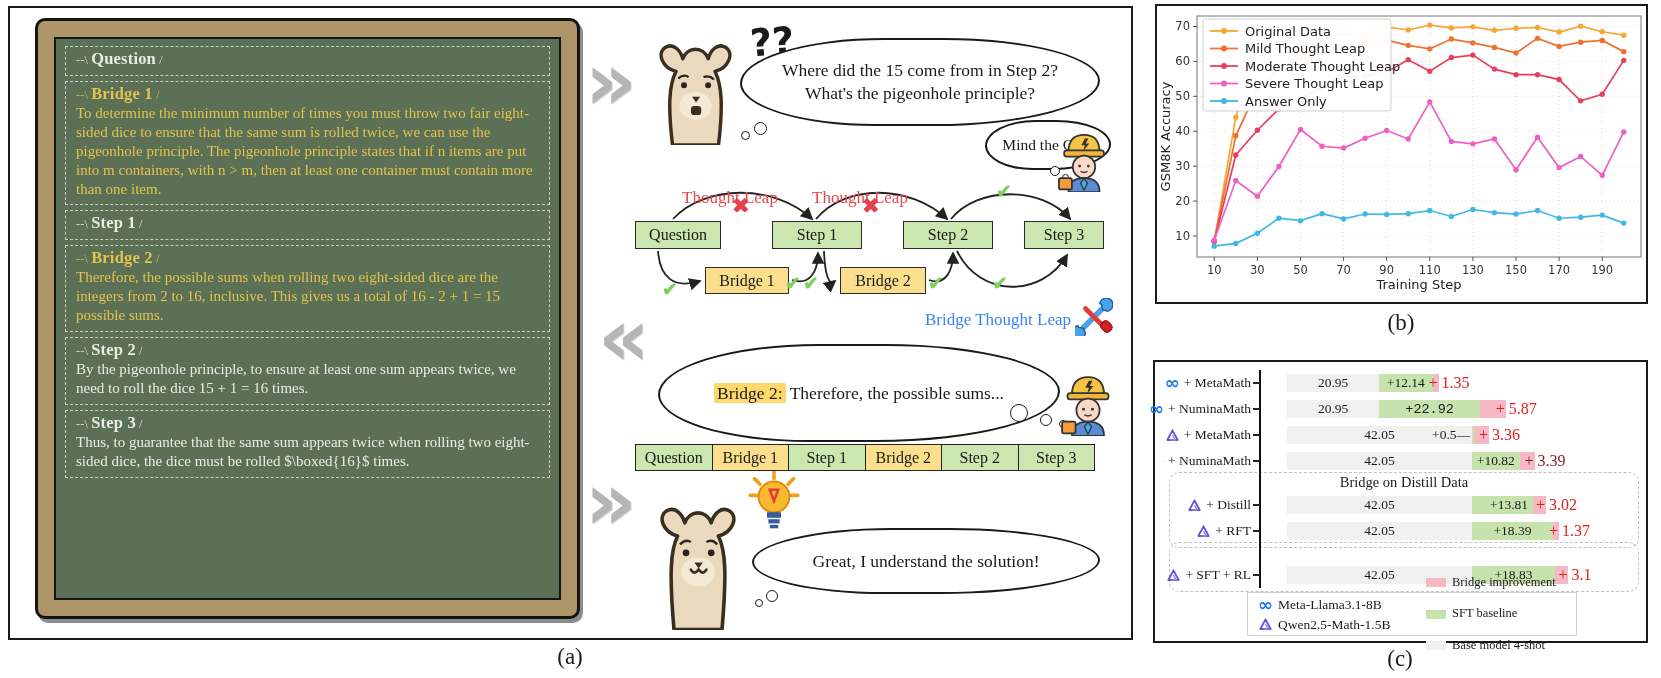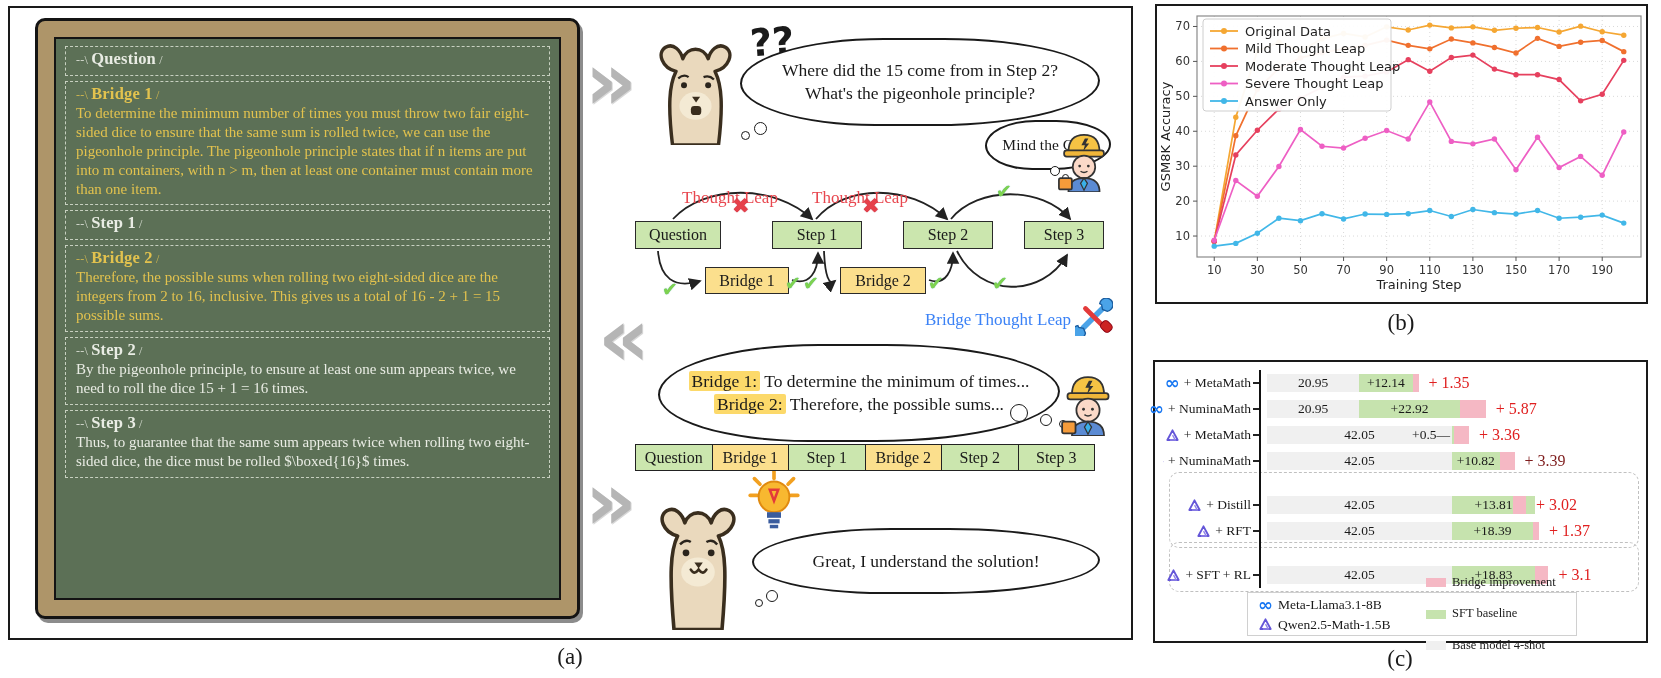--- a/index.html
+++ b/index.html
@@ -50,21 +50,21 @@
   .seqcell:first-child{border-left:none;}
   .sprite{position:absolute;z-index:1;}
 
   
   .pc-wrap{position:absolute;inset:0;}
   .pc-row{position:absolute;left:8px;right:6px;height:26px;}
   .pc-label{position:absolute;left:0;top:0;width:88px;height:26px;display:flex;align-items:center;
             justify-content:flex-end;gap:4px;font-size:13.5px;white-space:nowrap;}
   .pc-tick{position:absolute;left:90px;top:12px;width:8px;height:1.6px;background:#222;}
   .pc-seg{position:absolute;top:4px;height:18px;display:flex;align-items:center;justify-content:center;
-          font-size:13.5px;box-sizing:border-box;}
+          font-size:13.5px;box-sizing:border-box;margin-left:20px;}
   .pc-red{position:absolute;top:3px;height:20px;display:flex;align-items:center;color:#e02020;font-size:16px;white-space:nowrap;}
   .pc-axis{position:absolute;left:104px;top:8px;width:2px;height:218px;background:#111;z-index:2;}
   .pc-ghead{position:absolute;left:14px;width:470px;height:18px;text-align:center;font-size:14.5px;z-index:2;}
   .pc-gbox{position:absolute;border:1.5px dashed #c0c0c0;border-radius:10px;z-index:0;}
   .pc-legend{position:absolute;left:92px;top:230px;width:330px;height:44px;border:1.2px solid #d0d0d0;
              background:#fff;display:flex;align-items:center;box-sizing:border-box;z-index:3;}
   .pc-leg-models{width:168px;padding-left:10px;display:flex;flex-direction:column;gap:3px;}
   .pc-leg-models .m{display:flex;align-items:center;gap:5px;font-size:13.5px;white-space:nowrap;}
   .pc-leg-sw{flex:1;display:flex;flex-direction:column;gap:18px;font-family:Liberation Serif, serif;}
   .pc-leg-sw .s{display:flex;align-items:center;gap:6px;font-size:12.5px;line-height:1.05;white-space:nowrap;}
@@ -168,21 +168,20 @@
     <div class="blue-label" style="left:915px;top:302px;width:150px;">Bridge Thought Leap</div>
     <svg class="sprite" style="left:1065px;top:290px;" width="38" height="38" viewBox="0 0 40 40">
       <line x1="9" y1="31" x2="29" y2="11" stroke="#4aa3e8" stroke-width="6" stroke-linecap="round"></line>
       <path d="M26 6 a7 7 0 1 1 8 8 l-5 -2 l-1 -5 z" fill="#4aa3e8" stroke="#1a5c9e" stroke-width="1.4"></path>
       <path d="M3 29 a7 7 0 1 0 8 8 l-2 -5 l-5 -1 z" fill="#4aa3e8" stroke="#1a5c9e" stroke-width="1.4"></path>
       <line x1="11" y1="11" x2="29" y2="29" stroke="#e33a3a" stroke-width="5" stroke-linecap="round"></line>
       <rect x="27" y="25" width="12" height="10" rx="4" transform="rotate(45 33 30)" fill="#c22" stroke="#801" stroke-width="1"></rect>
     </svg>
 
     <div class="cloud" style="left:648px;top:336px;width:398px;height:94px;">
-      <div class="bl"><span class="hl">Bridge 1:</span><span> To determine the minimum of times...</span></div>
       <div class="bl"><span class="hl">Bridge 2:</span><span> Therefore, the possible sums...</span></div>
     </div>
     <div class="tailc" style="left:1000px;top:396px;width:16px;height:16px;"></div>
     <div class="tailc" style="left:1030px;top:406px;width:10px;height:10px;"></div>
     <div class="tailc" style="left:1049px;top:412px;width:6px;height:6px;"></div>
     <svg class="sprite" style="left:1050px;top:362px;z-index:2;" width="56" height="66" viewBox="0 0 60 74">
       <path d="M12 28 Q12 8 30 8 Q48 8 48 28 Z" fill="#f6c344" stroke="#333" stroke-width="2"></path>
       <rect x="7" y="26" width="46" height="7" rx="3" fill="#f0b63a" stroke="#333" stroke-width="2"></rect>
       <path d="M31 12 l-4 8 l4 0 l-2 7 l7 -9 l-4 0 l3 -6 z" fill="#333"></path>
       <circle cx="30" cy="45" r="13" fill="#fbd9c8" stroke="#333" stroke-width="2"></circle>
@@ -412,39 +411,40 @@
         <circle cx="67" cy="95" r="3" fill="#41B7E8"></circle>
         <text x="88" y="99.5" font-size="13" font-family="DejaVu Sans, sans-serif" fill="#222">Answer Only</text>
       </svg>
   </div>
 
   <div class="panel panel-c">
     <div class="pc-wrap" id="chart-c">
         <div class="pc-gbox" style="left: 14px; width: 468px; top: 110px; height: 74px;"></div>
         <div class="pc-gbox" style="left: 14px; width: 468px; top: 180px; height: 48px;"></div>
         <div class="pc-axis"></div>
+        <div class="pc-ghead" style="top: 112px;">Bridge on Distill Data</div>
         <div class="pc-row" style="top: 8px;">
           <div class="pc-label">
             <span style="color:#1877f2;font-weight:bold;font-size:18px;font-family:'DejaVu Sans',sans-serif;line-height:1">∞</span>
             <span>+ MetaMath</span>
           </div>
           <div class="pc-tick"></div>
           <div class="pc-seg" style="left: 104px; width: 92.18px; background: rgb(240, 240, 240);">20.95</div>
           <div class="pc-seg" style="left: 196.18px; width: 53.416px; background: rgb(198, 227, 174);">+12.14</div>
           <div class="pc-seg" style="left: 249.596px; width: 5.94px; background: rgb(245, 184, 196);"></div>
           <div class="pc-red" style="left: 265.536px; color: rgb(224, 32, 32);">+ 1.35</div>
         </div>
         <div class="pc-row" style="top: 34px;">
           <div class="pc-label">
             <span style="color:#1877f2;font-weight:bold;font-size:18px;font-family:'DejaVu Sans',sans-serif;line-height:1">∞</span>
             <span>+ NuminaMath</span>
           </div>
           <div class="pc-tick"></div>
           <div class="pc-seg" style="left: 104px; width: 92.18px; background: rgb(240, 240, 240);">20.95</div>
-          <div class="pc-seg" style="left: 196.18px; width: 100.848px; background: rgb(198, 227, 174);">+22.92</div>
+          <div class="pc-seg" style="left: 196.18px; width: 100.848px; background: rgb(198, 227, 174); font-family: Liberation Mono, monospace;">+22.92</div>
           <div class="pc-seg" style="left: 297.028px; width: 25.828px; background: rgb(245, 184, 196);"></div>
           <div class="pc-red" style="left: 332.856px; color: rgb(224, 32, 32);">+ 5.87</div>
         </div>
         <div class="pc-row" style="top: 60px;">
           <div class="pc-label">
             <svg width="15" height="15" viewBox="0 0 16 16">
               <path d="M2.5 12.8 L8 2.5 L13.5 12.8 Z" fill="none" stroke="#6456d8" stroke-width="2" stroke-linejoin="round"></path>
               <path d="M5.4 12.8 L10.9 12.8 L8.1 7.6" fill="none" stroke="#9185e8" stroke-width="1.5"></path>
             </svg>
             <span>+ MetaMath</span>
@@ -473,21 +473,21 @@
         <div class="pc-row" style="top: 130px;">
           <div class="pc-label">
             <svg width="15" height="15" viewBox="0 0 16 16">
               <path d="M2.5 12.8 L8 2.5 L13.5 12.8 Z" fill="none" stroke="#6456d8" stroke-width="2" stroke-linejoin="round"></path>
               <path d="M5.4 12.8 L10.9 12.8 L8.1 7.6" fill="none" stroke="#9185e8" stroke-width="1.5"></path>
             </svg>
             <span>+ Distill</span>
           </div>
           <div class="pc-tick"></div>
           <div class="pc-seg" style="left: 104px; width: 185.02px; background: rgb(240, 240, 240);">42.05</div>
-          <div class="pc-seg" style="left: 289.02px; width: 83px; background: rgb(198, 227, 174);">+13.81</div>
+          <div class="pc-seg" style="left: 289.02px; width: 74px; background: rgb(198, 227, 174);">+13.81</div>
           <div class="pc-seg" style="left: 349.784px; width: 13.288px; background: rgb(245, 184, 196);"></div>
           <div class="pc-red" style="left: 373.072px; color: rgb(224, 32, 32);">+ 3.02</div>
         </div>
         <div class="pc-row" style="top: 156px;">
           <div class="pc-label">
             <svg width="15" height="15" viewBox="0 0 16 16">
               <path d="M2.5 12.8 L8 2.5 L13.5 12.8 Z" fill="none" stroke="#6456d8" stroke-width="2" stroke-linejoin="round"></path>
               <path d="M5.4 12.8 L10.9 12.8 L8.1 7.6" fill="none" stroke="#9185e8" stroke-width="1.5"></path>
             </svg>
             <span>+ RFT</span>

